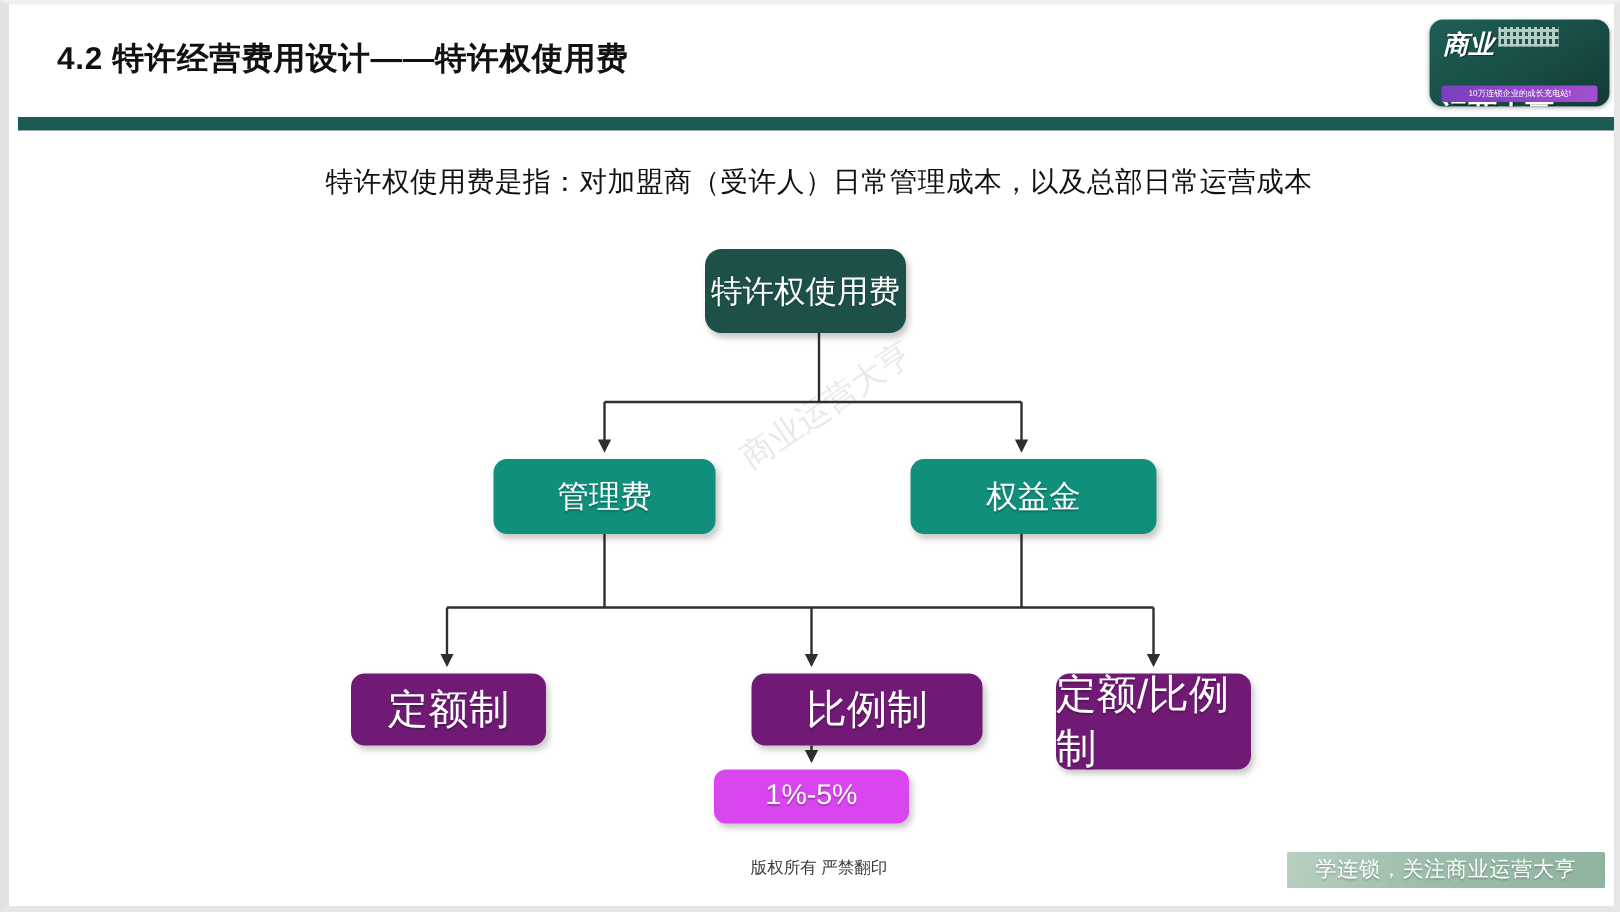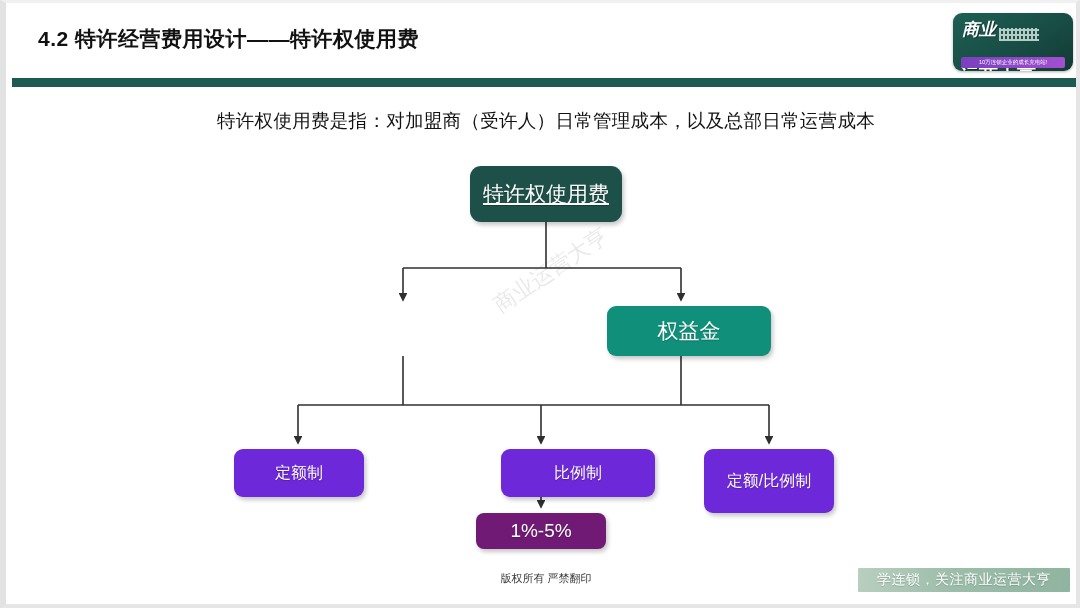--- a/index.html
+++ b/index.html
@@ -36,21 +36,21 @@
   #logo {
     position: absolute; left: 947px; top: 10px;
     width: 120px; height: 58px;
     border-radius: 9px;
     background: linear-gradient(150deg,#1e5f54 0%,#184d45 55%,#123a34 100%);
     box-shadow: 0 1px 3px rgba(0,0,0,.3);
     overflow: hidden;
   }
   .logo-row1 {
     position: absolute; left: 9px; top: 5px;
-    display: flex; align-items: flex-end; gap: 3px;
+    display: flex; align-items: flex-start; gap: 3px;
   }
   .logo-w1 {
     font-size: 17px; font-weight: bold; font-style: italic;
     color: #ffffff; letter-spacing: 0px;
     text-shadow: 1px 1px 0 rgba(0,0,0,.35);
   }
   .logo-stripes {
     width: 40px; height: 13px;
     background: repeating-linear-gradient(90deg,#cfe3dd 0 2px,transparent 2px 4px),
                 repeating-linear-gradient(0deg,#cfe3dd 0 2px,transparent 2px 5px);
@@ -93,22 +93,22 @@
   .node {
     position: absolute;
     display: flex; align-items: center; justify-content: center;
     border-radius: 9px;
     color: #ffffff;
     box-shadow: 2px 3px 4px rgba(0,0,0,.22);
     text-shadow: 0 1px 1px rgba(0,0,0,.25);
   }
   .node.lvl1 { background: #1d5048; font-size: 21px; border-radius: 11px; }
   .node.lvl2 { background: #10907a; font-size: 21px; }
-  .node.lvl3 { background: #6d28d9; font-size: 16px; }
-  .node.lvl4 { background: #701a75; font-size: 19px; border-radius: 8px; }
+  .node.lvl3 { background: #701a75; font-size: 27px; }
+  .node.lvl4 { background: #d946ef; font-size: 19px; border-radius: 8px; }
 
   
   #wires { position: absolute; left:0; top:0; width:1080px; height:608px; }
 
   
   #footer-copy {
     position: absolute; left: 0; top: 568px; width: 1080px;
     text-align: center; font-size: 11px; color: #3a3a3a;
   }
   #footer-banner {
@@ -164,24 +164,27 @@
       <path d="M 675 353 L 675 402"></path>
       <path d="M 292 402 L 763 402"></path>
       <path d="M 292 402 L 292 440" marker-end="url(#ah)"></path>
       <path d="M 535 402 L 535 440" marker-end="url(#ah)"></path>
       <path d="M 763 402 L 763 440" marker-end="url(#ah)"></path>
 
       <path d="M 535 494 L 535 504" marker-end="url(#ah)"></path>
     </g>
   </svg>
 
-  <div class="node lvl1" style="left:464px; top:163px; width:152px; height:56px;text-decoration:underline;">
+  <div class="node lvl1" style="left:464px; top:163px; width:134px; height:56px;">
     <span>特许权使用费</span>
   </div>
 
+  <div class="node lvl2" style="left:323px; top:303px; width:148px; height:50px;">
+    <span>管理费</span>
+  </div>
 
   <div class="node lvl2" style="left:601px; top:303px; width:164px; height:50px;">
     <span>权益金</span>
   </div>
 
   <div class="node lvl3" style="left:228px; top:446px; width:130px; height:48px;">
     <span>定额制</span>
   </div>
 
   <div class="node lvl3" style="left:495px; top:446px; width:154px; height:48px;">

